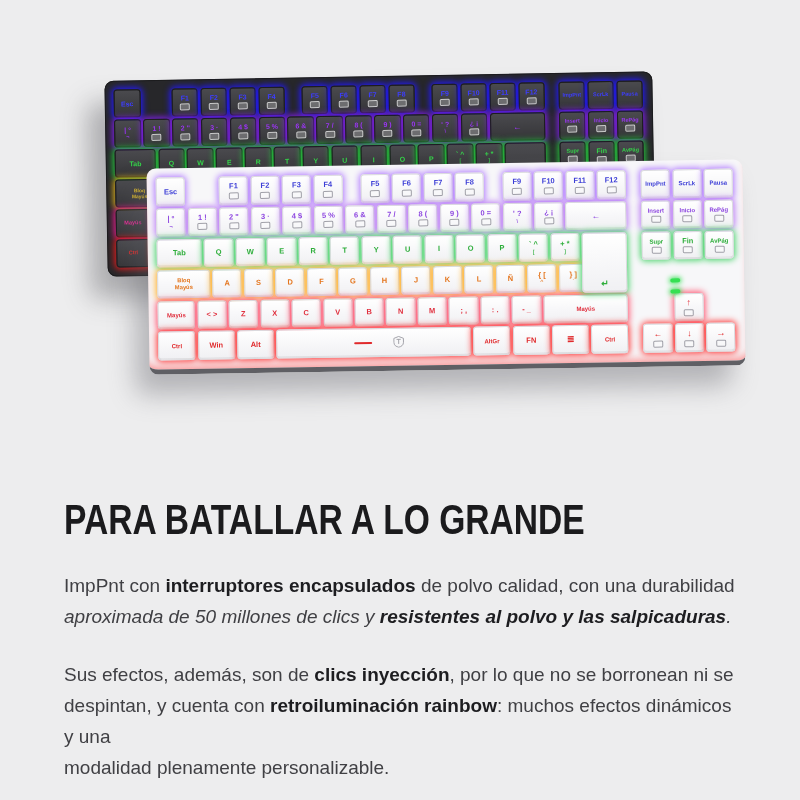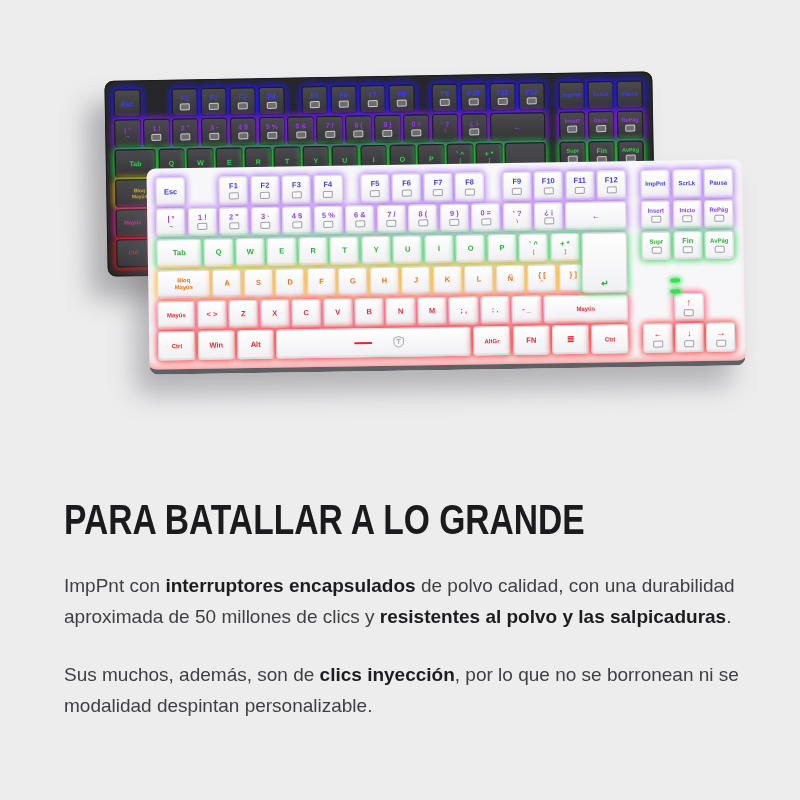--- a/index.html
+++ b/index.html
@@ -279,21 +279,22 @@
         </div>
         <span class="led" style="left: 522px; top: 118px; background: rgb(53, 224, 82); box-shadow: rgb(53, 224, 82) 0px 0px 5px 1px;"></span>
         <span class="led" style="left: 522px; top: 129px; background: rgb(53, 224, 82); box-shadow: rgb(53, 224, 82) 0px 0px 5px 1px;"></span>
       </div>
   </div>
 
   <div class="content">
     <h1>PARA BATALLAR A LO GRANDE</h1>
     <p>
         <span style="display: block;"><span>ImpPnt con </span><strong>interruptores encapsulados</strong><span> de polvo calidad, con una durabilidad</span></span>
-        <span style="display: block;"><span>aproximada de 50 millones de clics y </span><strong>resistentes al polvo y las salpicaduras</strong><span>.</span></span>
+        <span style="display: block; font-style: italic;"><span>aproximada de 50 millones de clics y </span><strong>resistentes al polvo y las salpicaduras</strong><span>.</span></span>
       </p>
     <p>
-        <span style="display: block;"><span>Sus muchos, además, son de </span><strong>clics inyección</strong><span>, por lo que no se borronean ni se</span></span>
-        <span style="display: block;"><span>modalidad despintan personalizable.</span></span>
+        <span style="display: block;"><span>Sus efectos, además, son de </span><strong>clics inyección</strong><span>, por lo que no se borronean ni se</span></span>
+        <span style="display: block;"><span>despintan, y cuenta con </span><strong>retroiluminación rainbow</strong><span>: muchos efectos dinámicos y una</span></span>
+        <span style="display: block;"><span>modalidad plenamente personalizable.</span></span>
       </p>
   </div>
 
 </div>
 
 </body></html>

